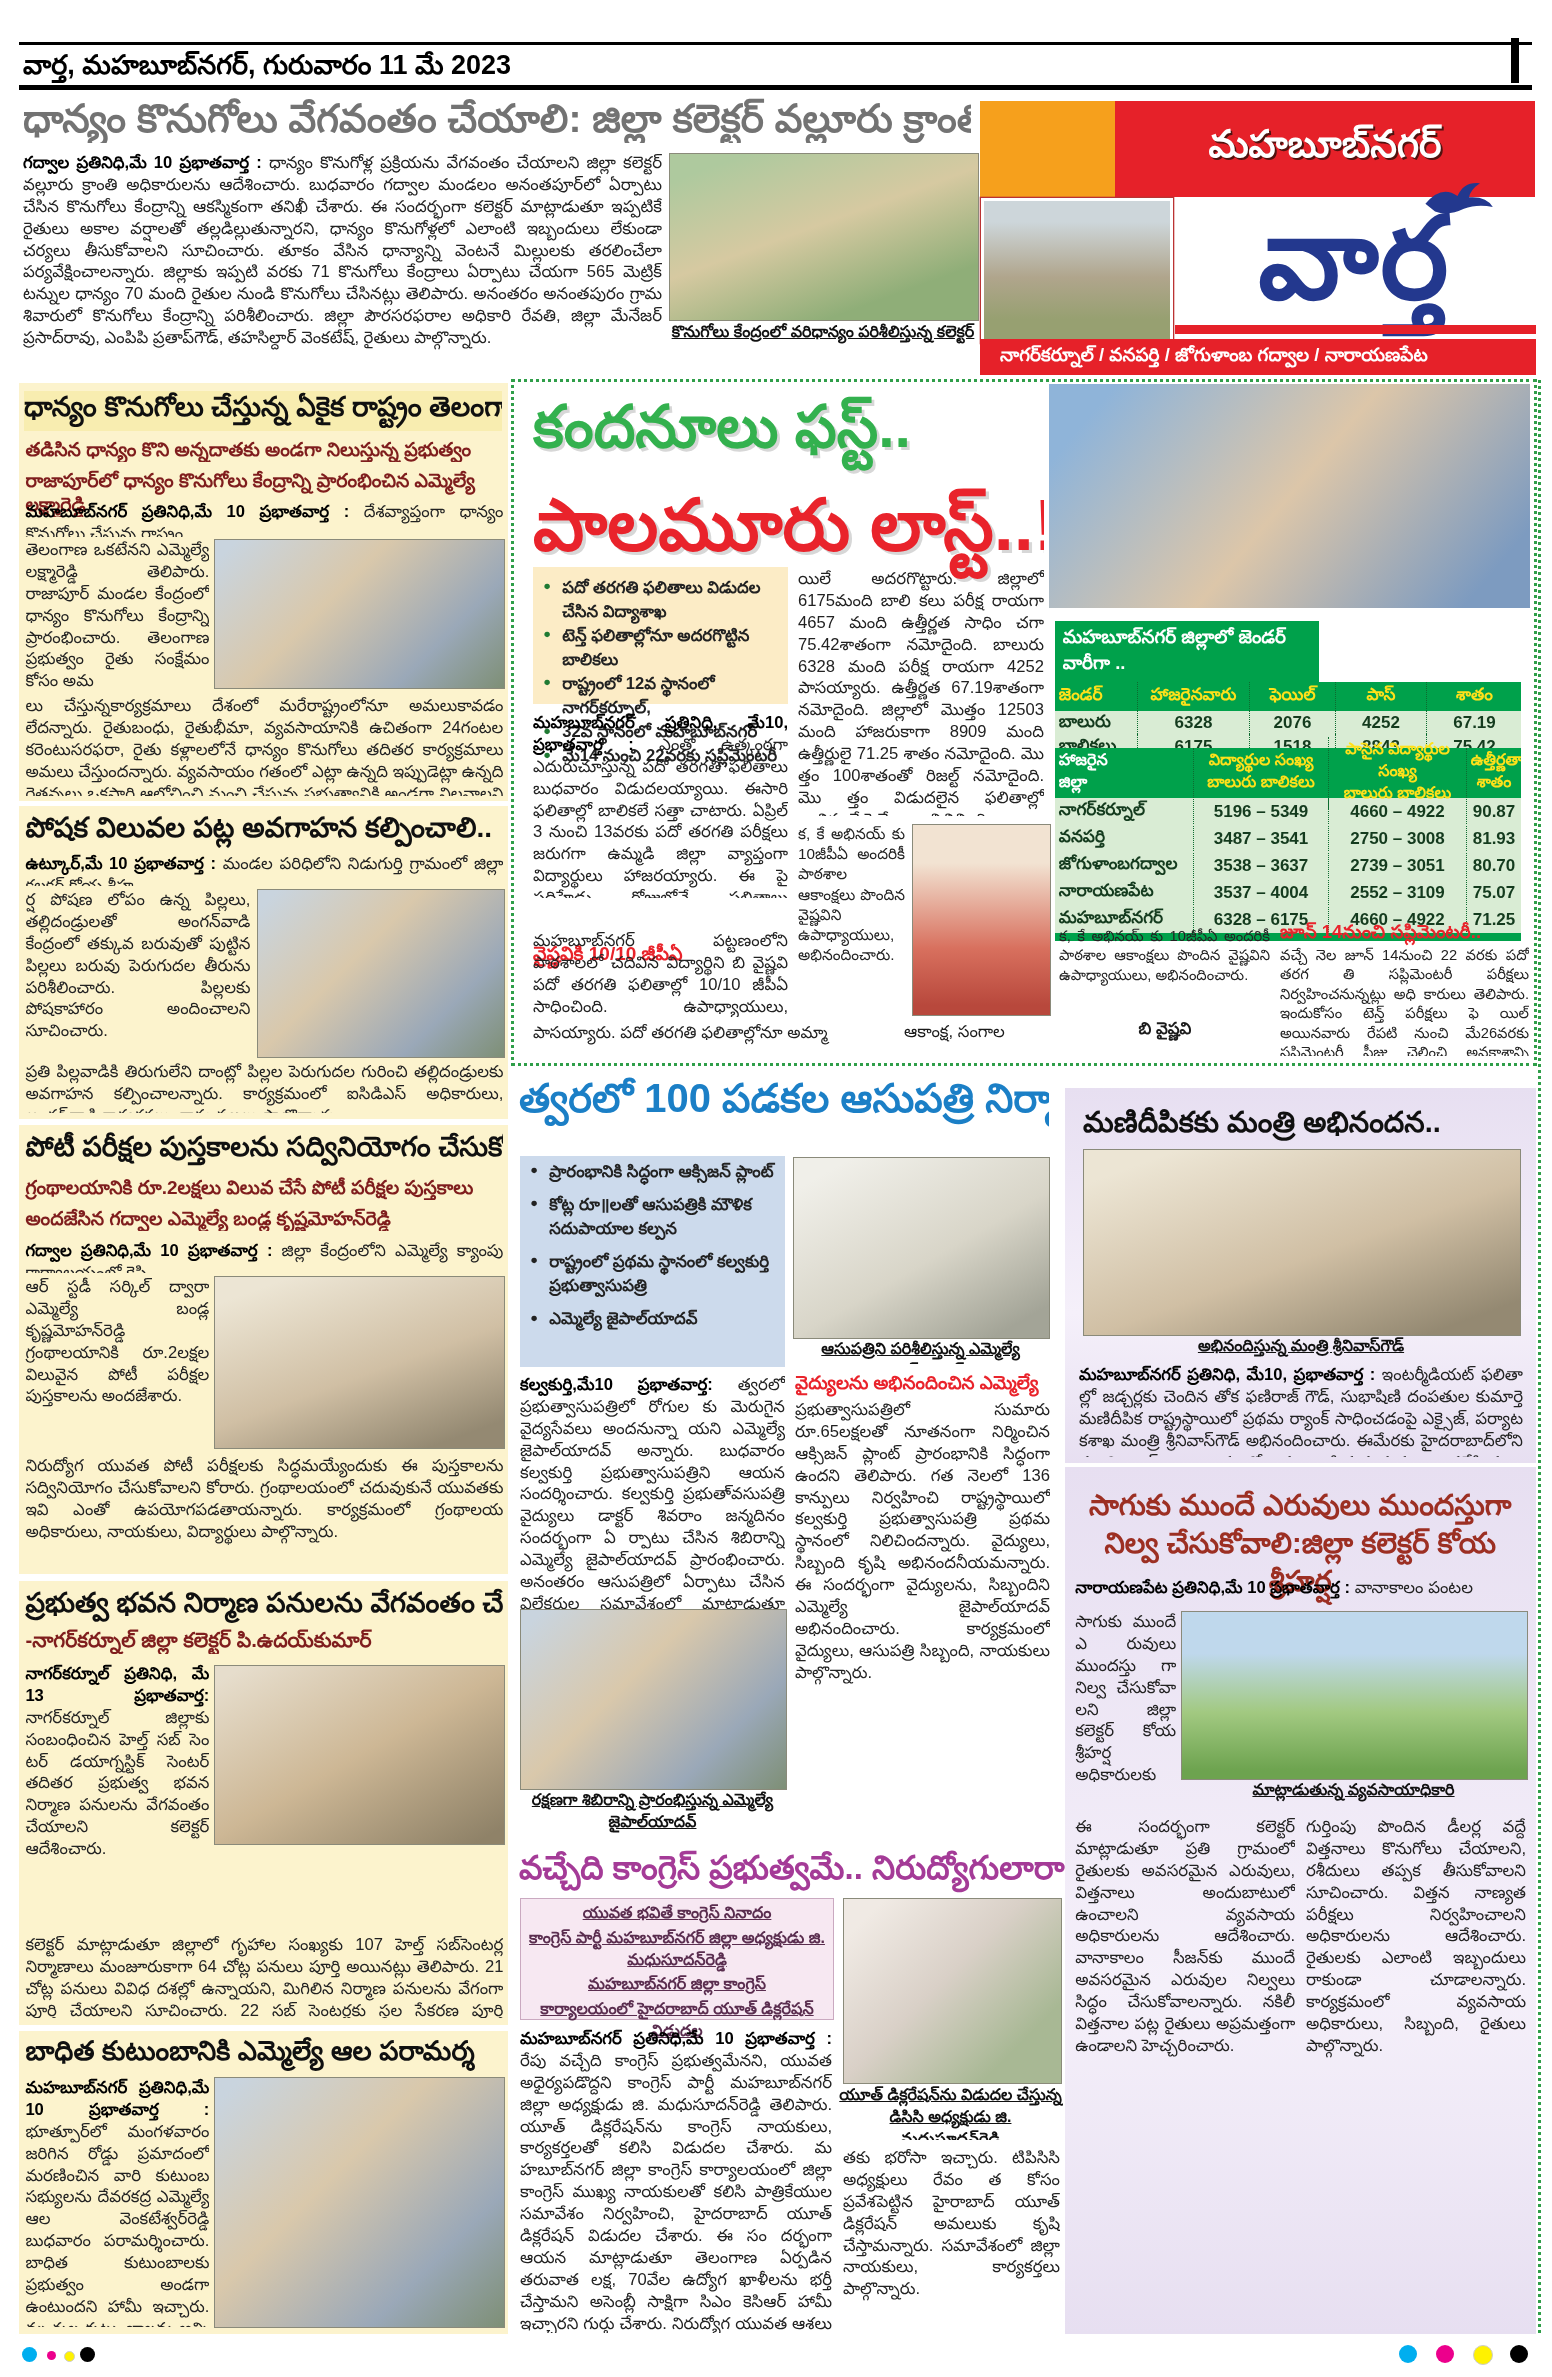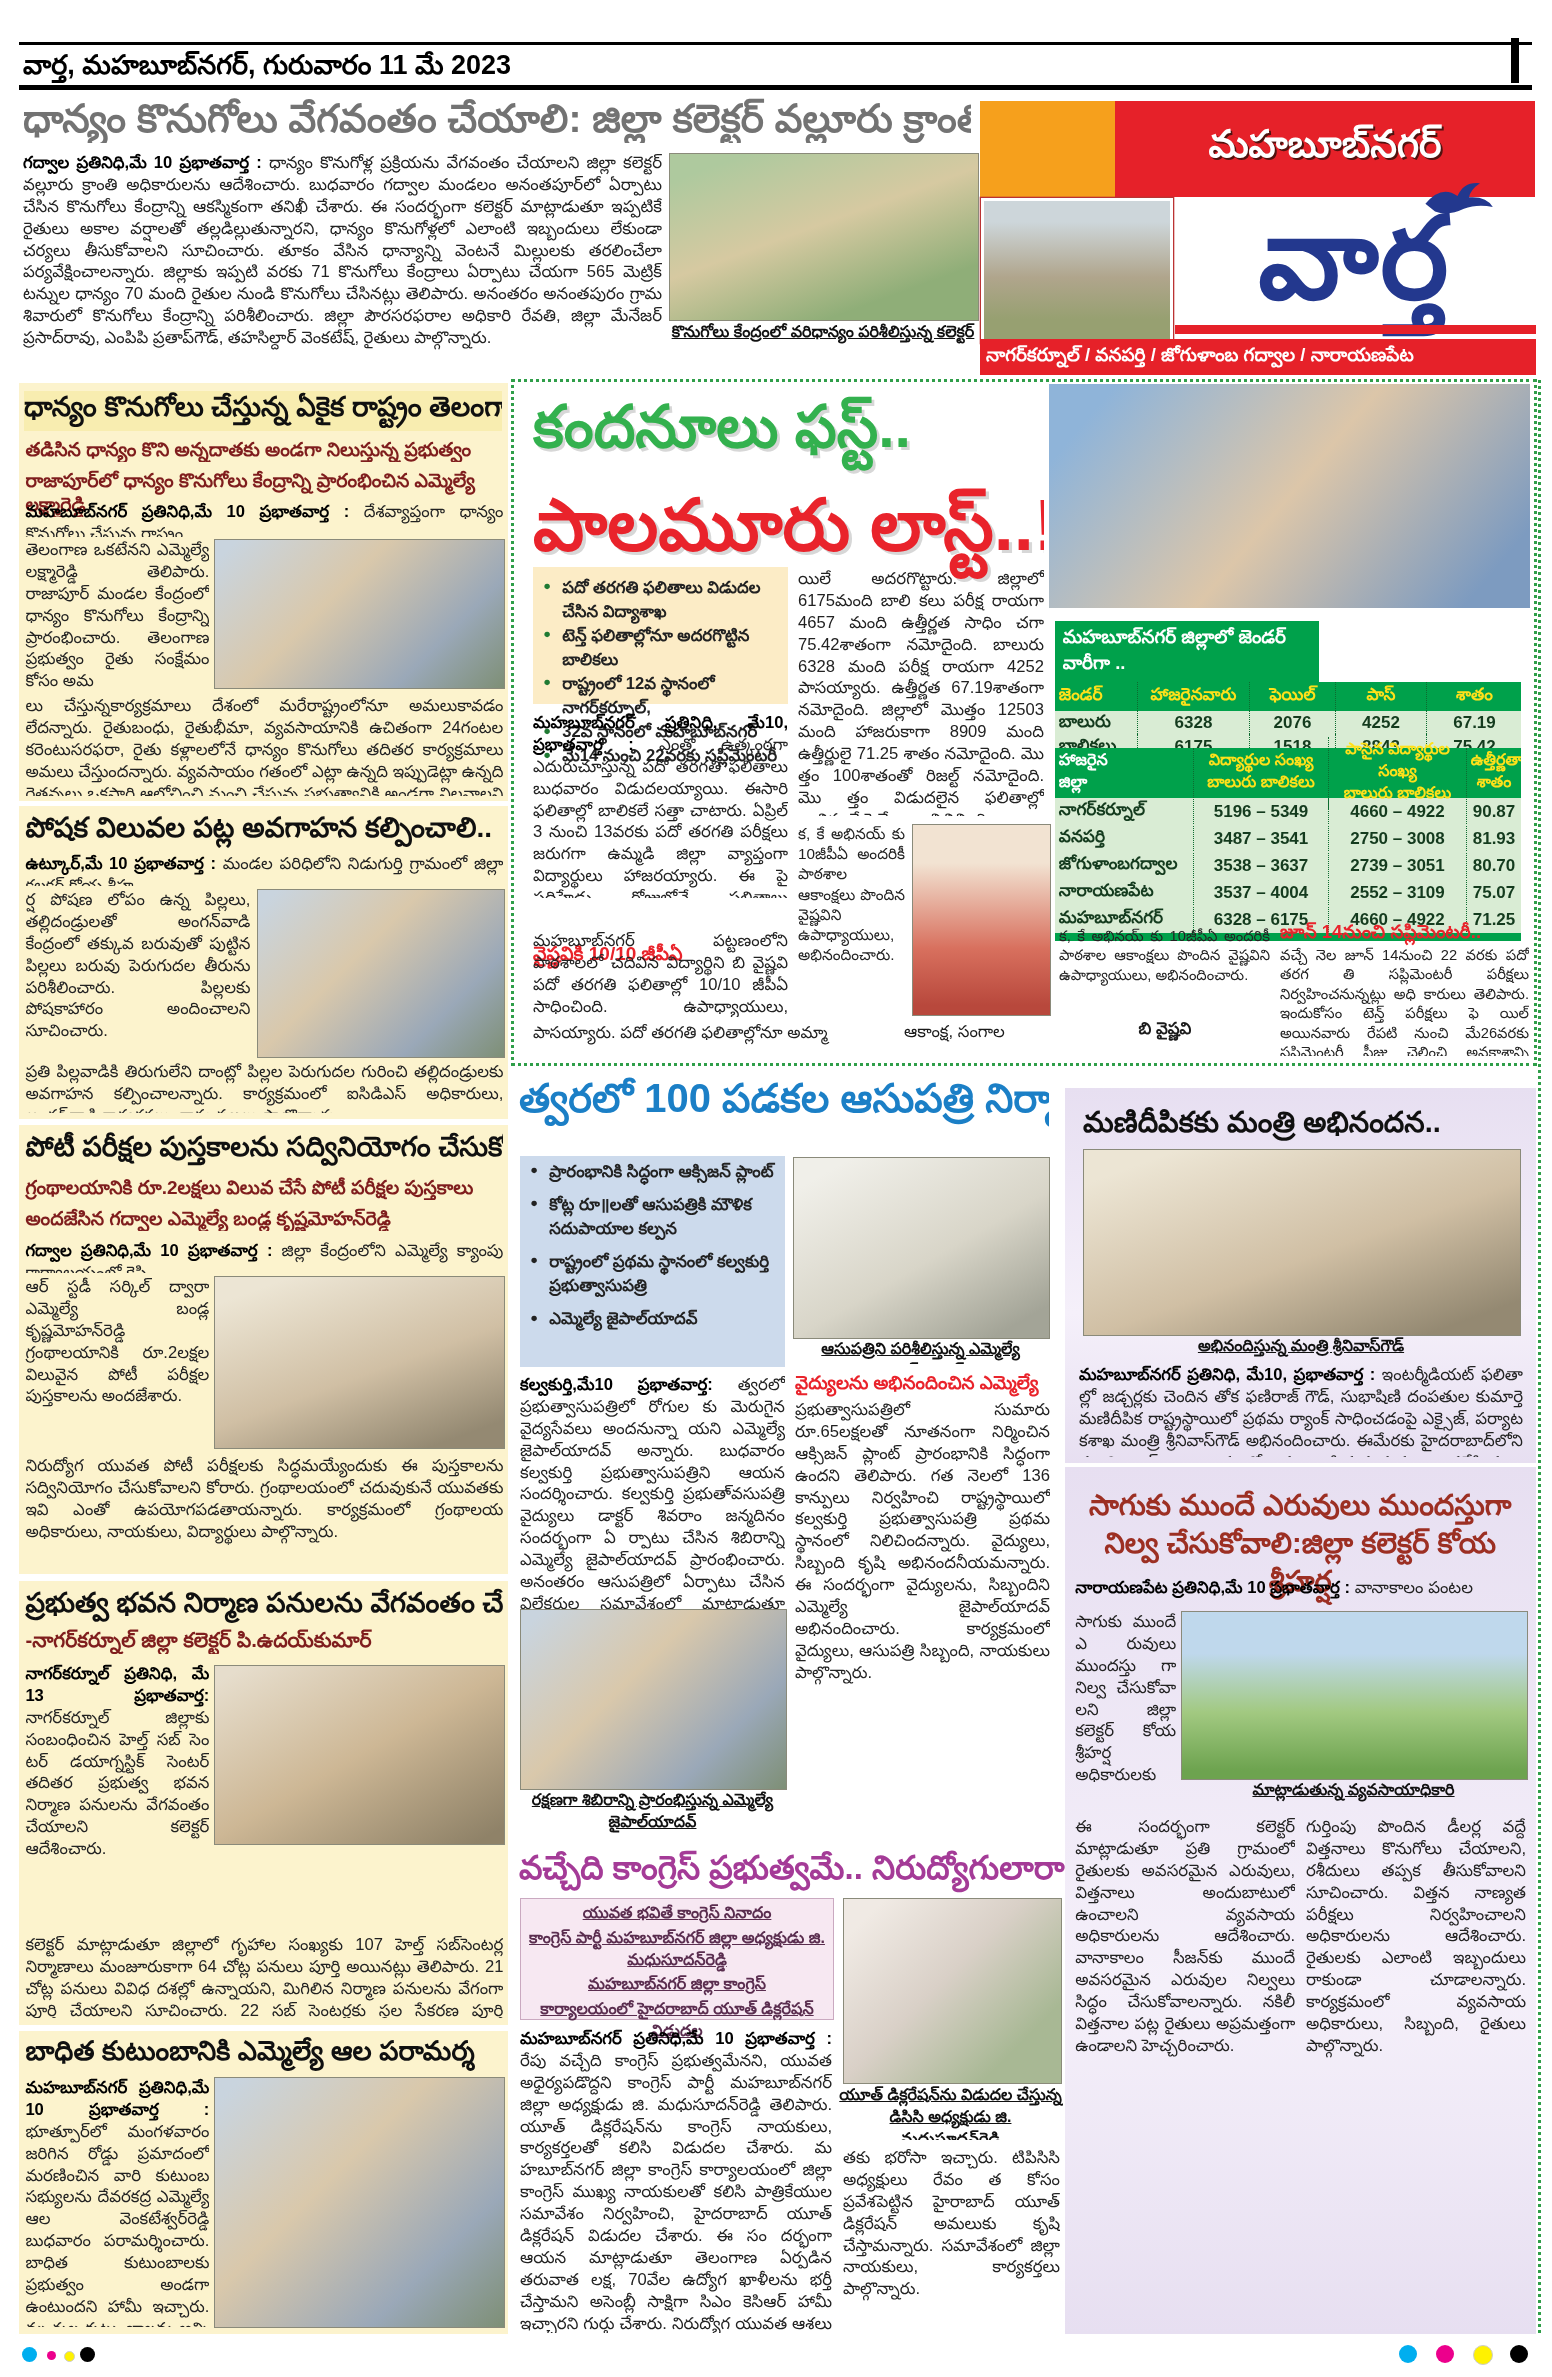--- a/index.html
+++ b/index.html
@@ -61,21 +61,21 @@
     </div>
     <div class="ab photo ph-dam" style="left:1.3px;top:102px;width:186px;height:139px;border:3.2px solid #fff;box-shadow:0 0 0 1.3px #b33"></div>
     <div class="ab" style="left:192px;top:96px;width:364px;height:140px;text-align:center">
       <span style="font-size:115px;font-weight:bold;color:#23388e;letter-spacing:1.3px">వార్త</span>
     </div>
     <svg class="ab" style="left:439px;top:82px" width="77" height="45" viewBox="0 0 120 70">
       <path d="M10 40 Q35 10 60 28 Q70 5 95 8 Q80 18 78 30 Q105 28 115 45 Q90 40 70 48 Q45 60 25 52 Z" fill="#23388e"></path>
     </svg>
     <div class="ab" style="left:195px;top:229px;width:361px;height:9px;background:#e62129"></div>
     <div class="ab" style="left:0;top:243px;width:556px;height:36px;background:#e62129;display:flex;align-items:center">
-      <span style="font-size:18.5px;font-weight:bold;color:#fff;padding-left:6px;white-space:nowrap">నాగర్‌కర్నూల్ / వనపర్తి / జోగుళాంబ గద్వాల / నారాయణపేట</span>
+      <span style="font-size:18.5px;font-weight:bold;color:#fff;padding-left:20px;white-space:nowrap">నాగర్‌కర్నూల్ / వనపర్తి / జోగుళాంబ గద్వాల / నారాయణపేట</span>
     </div>
   </div>
 
   <div class="ab" style="left:23px;top:97px;width:948px;height:46px;overflow:hidden">
     <span style="font-size:39px;font-weight:bold;color:#737373;white-space:nowrap">ధాన్యం కొనుగోలు వేగవంతం చేయాలి: జిల్లా కలెక్టర్ వల్లూరు క్రాంతి</span>
   </div>
   <div class="ab photo ph-field" style="left:669px;top:153px;width:308px;height:166px"></div>
   <div class="ab cap" style="left:669px;top:323px;width:308px;height:25.5px">కొనుగోలు కేంద్రంలో వరిధాన్యం పరిశీలిస్తున్న కలెక్టర్</div>
   <div class="ab body" style="left:23px;top:152px;width:639px;height:204px">
     <b>గద్వాల ప్రతినిధి,మే 10 ప్రభాతవార్త :</b>

